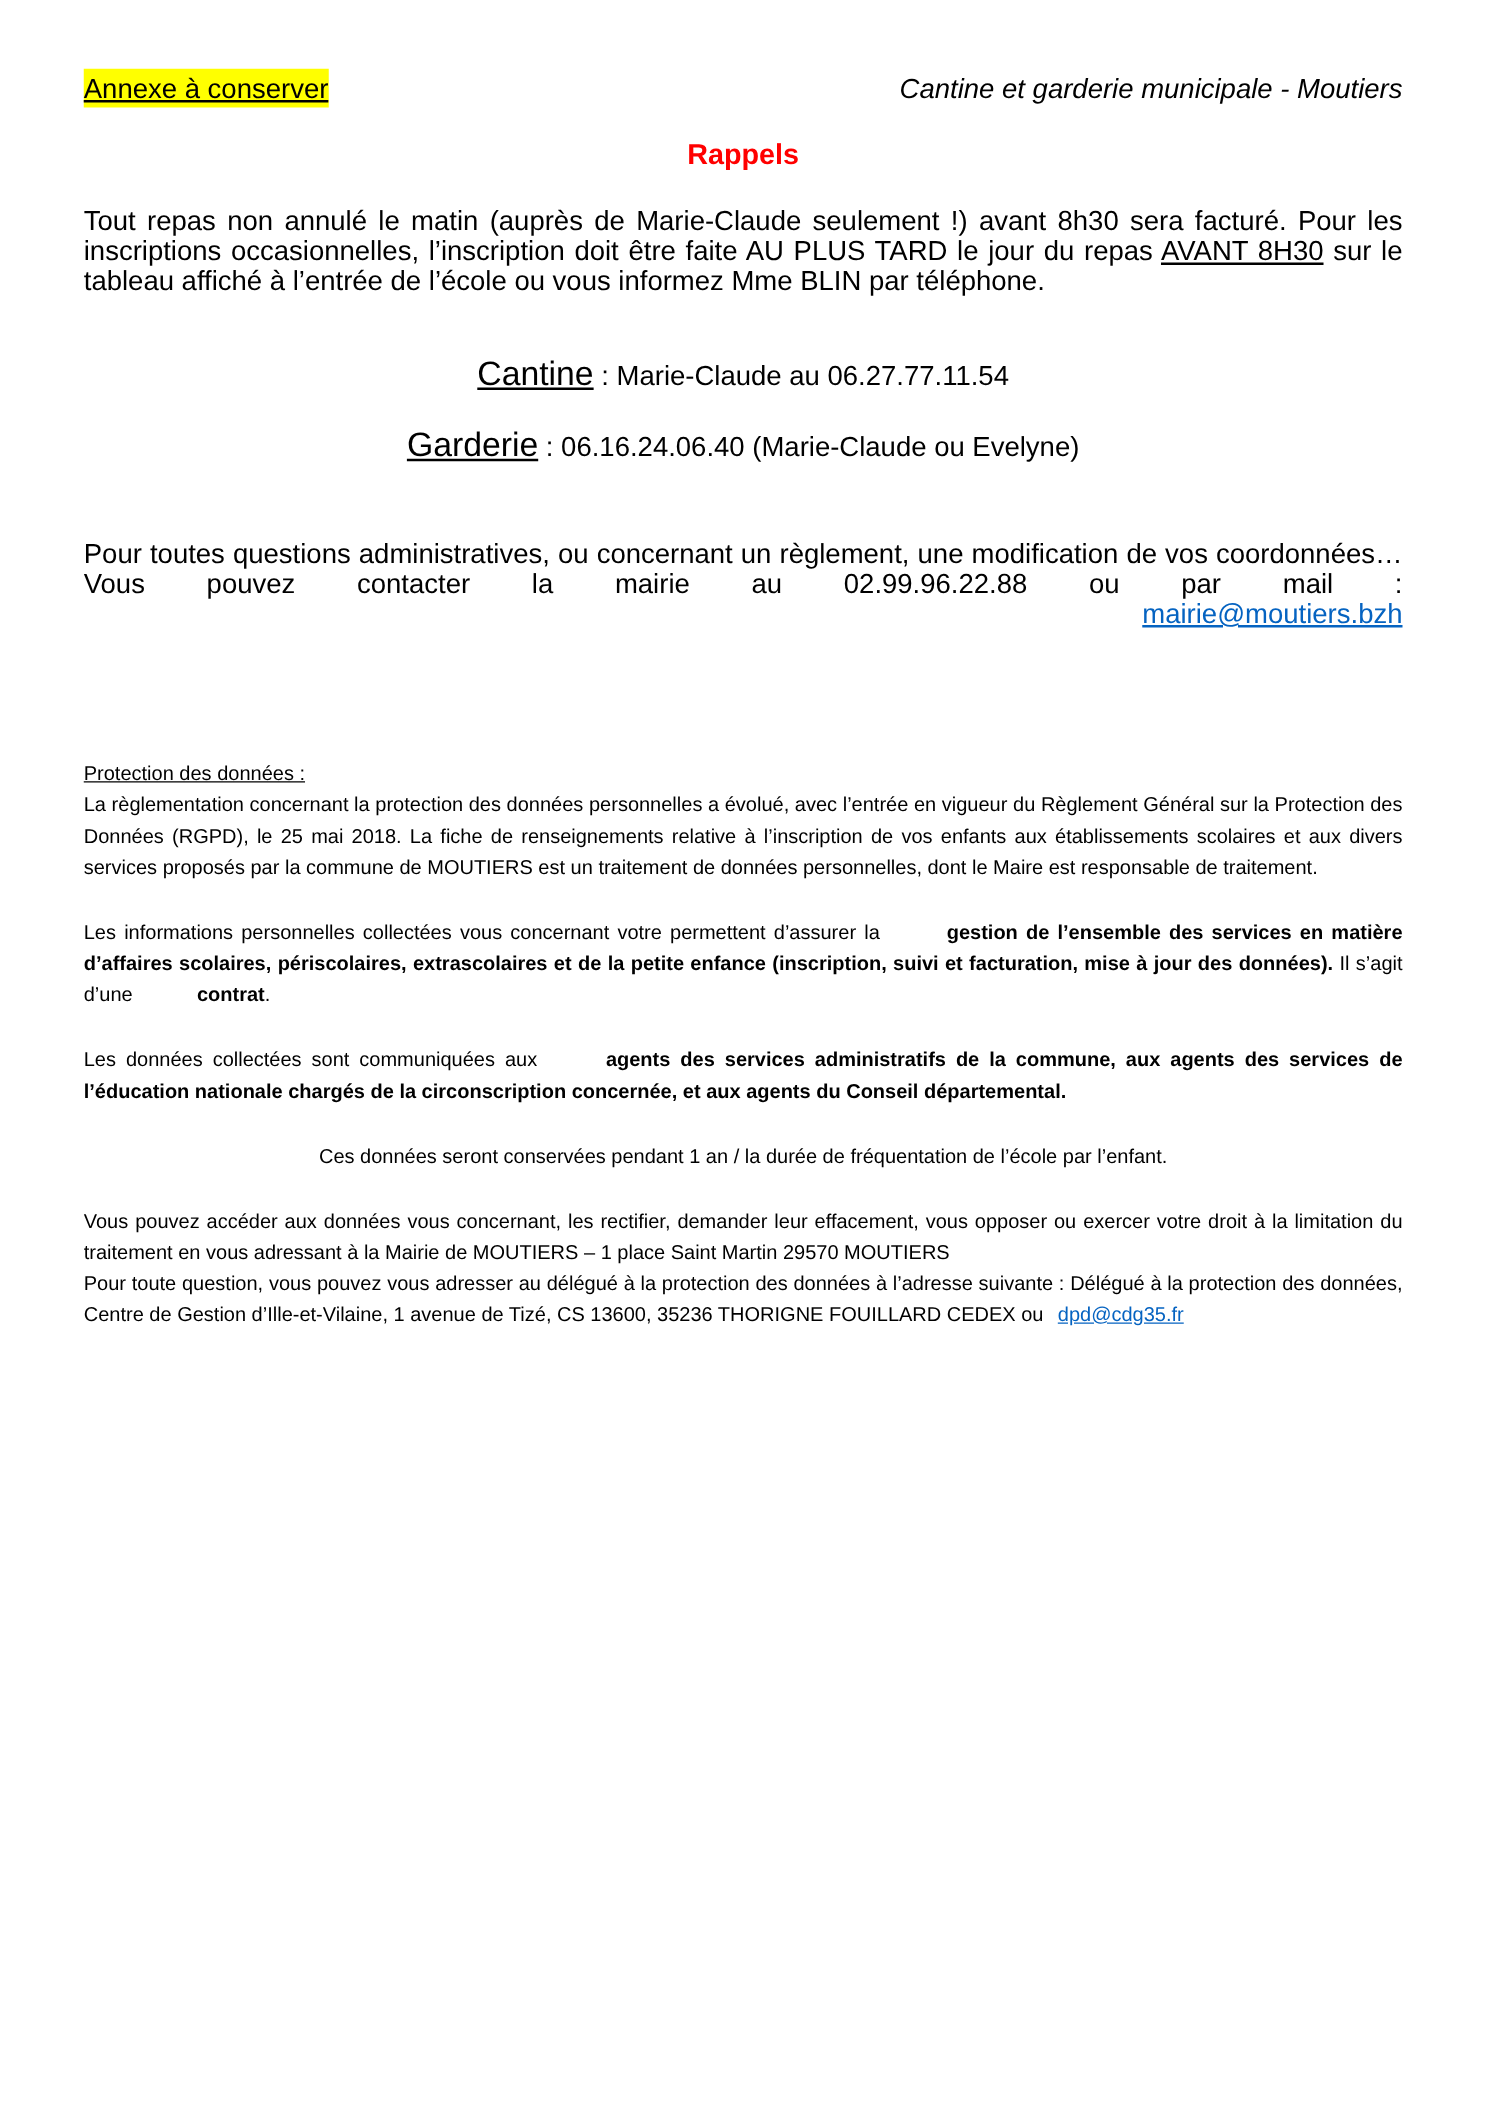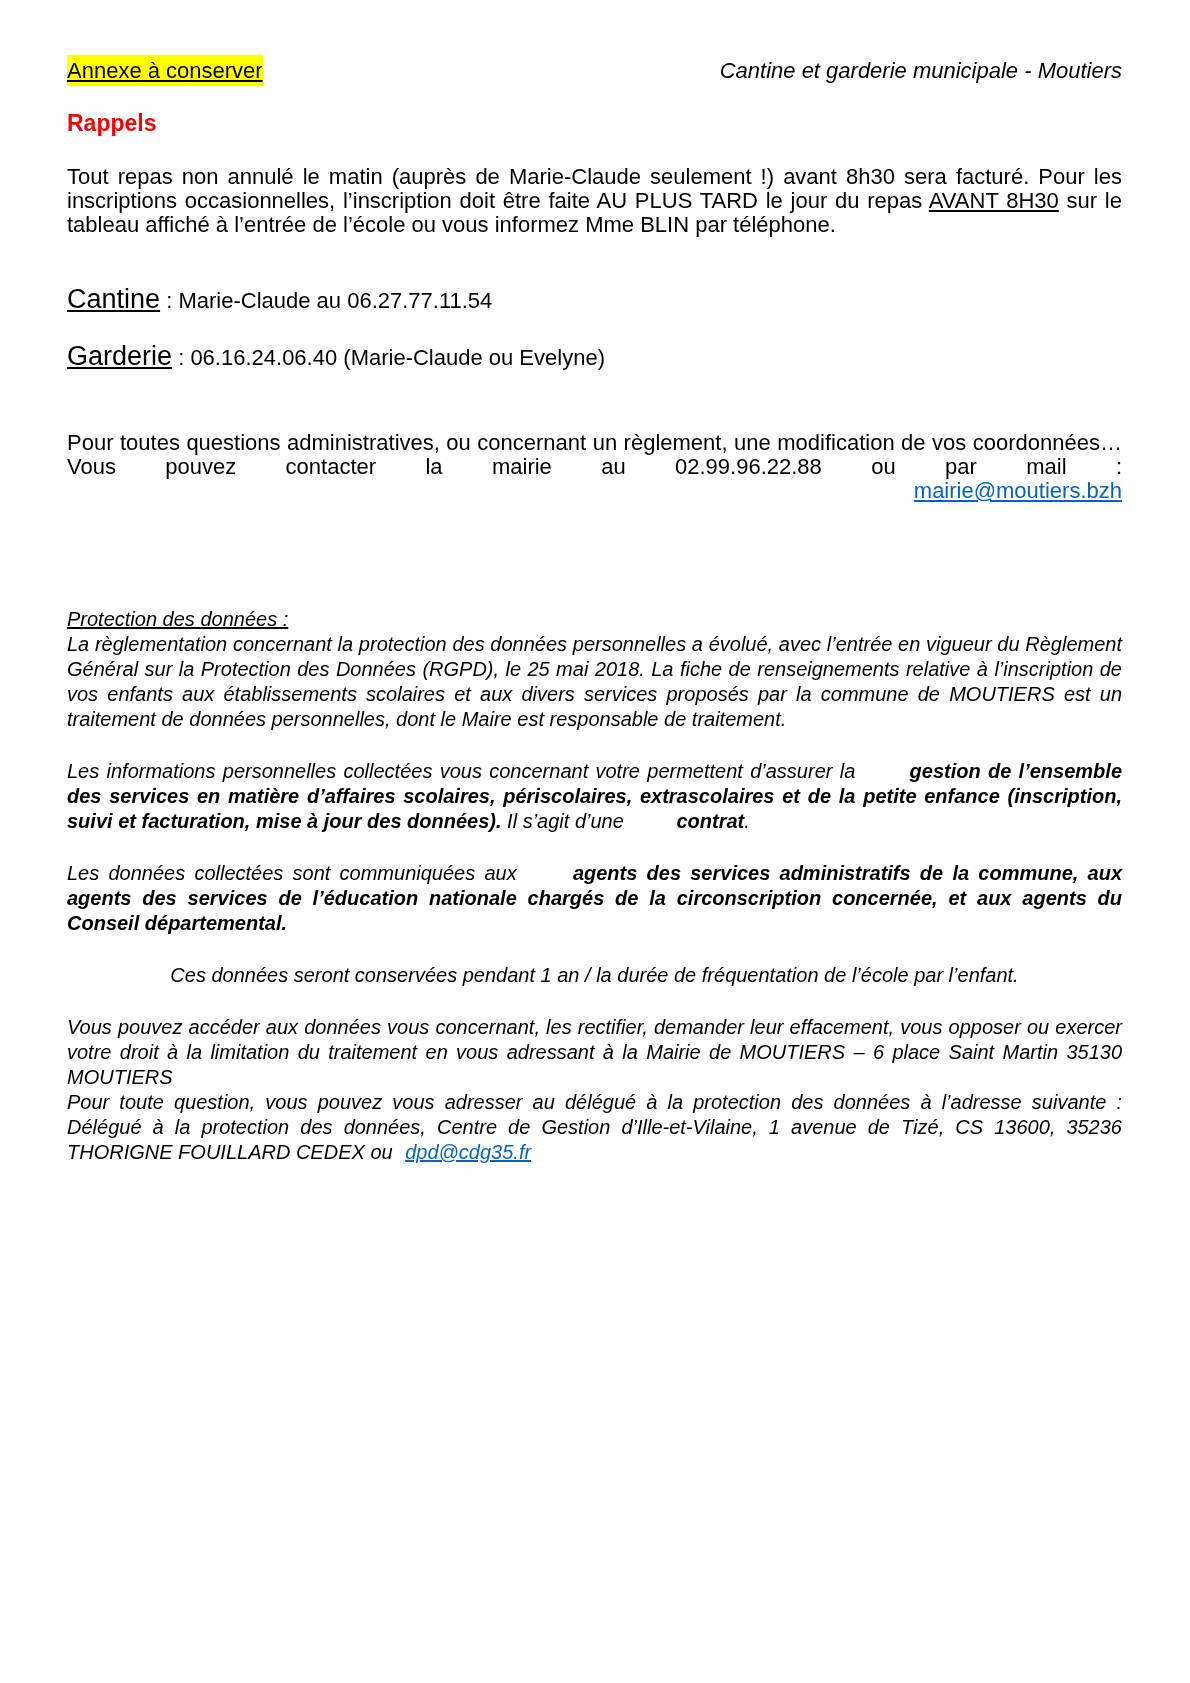--- a/index.html
+++ b/index.html
@@ -10,21 +10,21 @@
     color: #000000;
     overflow: hidden;
   }
   .page {
     box-sizing: border-box;
     width: 1190px;
     height: 1223px;
     padding: 55px 68px 0 67px;
     background: #ffffff;
   }
-  p { margin: 0; }
+  p { margin: 0; text-align: center; }
 
   
   .top-text { font-size: 22px; line-height: 24px; }
   .header-row {
     display: flex;
     justify-content: space-between;
     align-items: baseline;
     font-size: 22px;
     line-height: 31px;
   }
@@ -58,23 +58,22 @@
   }
   .email-line { text-align: right; }
   .link {
     color: #0563c1;
     text-decoration: underline;
     cursor: pointer;
   }
 
   
   .it-p {
-    font-size: 20px;
+    font-size: 16px;
     line-height: 25px;
-    font-style: italic;
     text-align: justify;
   }
   .prot-heading {
     margin-top: 104px;
     text-decoration: underline;
     text-align: left;
   }
   .gap { margin-top: 27px; }
   .gap2 { margin-top: 29px; }
   .no-just { text-align: center; }
@@ -106,19 +105,19 @@
     <p class="it-p prot-heading">Protection des données :</p>
 
     <p class="it-p">La règlementation concernant la protection des données personnelles a évolué, avec l’entrée en vigueur du Règlement Général sur la Protection des Données (RGPD), le 25 mai 2018. La fiche de renseignements relative à l’inscription de vos enfants aux établissements scolaires et aux divers services proposés par la commune de MOUTIERS est un traitement de données personnelles, dont le Maire est responsable de traitement.</p>
 
     <p class="it-p gap"><span>Les informations personnelles collectées vous concernant votre permettent d’assurer la </span><b>gestion de l’ensemble des services en matière d’affaires scolaires, périscolaires, extrascolaires et de la petite enfance (inscription, suivi et facturation, mise à jour des données).</b><span> Il s’agit d’une </span><b>contrat</b><span>.</span></p>
 
     <p class="it-p gap"><span>Les données collectées sont communiquées aux </span><b>agents des services administratifs de la commune, aux agents des services de l’éducation nationale chargés de la circonscription concernée, et aux agents du Conseil départemental.</b></p>
 
     <p class="it-p gap no-just">Ces données seront conservées pendant 1 an / la durée de fréquentation de l’école par l’enfant.</p>
 
-    <p class="it-p gap">Vous pouvez accéder aux données vous concernant, les rectifier, demander leur effacement, vous opposer ou exercer votre droit à la limitation du traitement en vous adressant à la Mairie de MOUTIERS – 6 place Saint Martin 35130 MOUTIERS</p>
+    <p class="it-p gap">Vous pouvez accéder aux données vous concernant, les rectifier, demander leur effacement, vous opposer ou exercer votre droit à la limitation du traitement en vous adressant à la Mairie de MOUTIERS – 1 place Saint Martin 29570 MOUTIERS</p>
 
     <p class="it-p"><span>Pour toute question, vous pouvez vous adresser au délégué à la protection des données à l’adresse suivante : Délégué à la protection des données, Centre de Gestion d’Ille-et-Vilaine, 1 avenue de Tizé, CS 13600, 35236 THORIGNE FOUILLARD CEDEX ou </span><a class="link dpo-link">dpd@cdg35.fr</a></p>
 
   </div>
 
 </div>
 
 </body></html>

